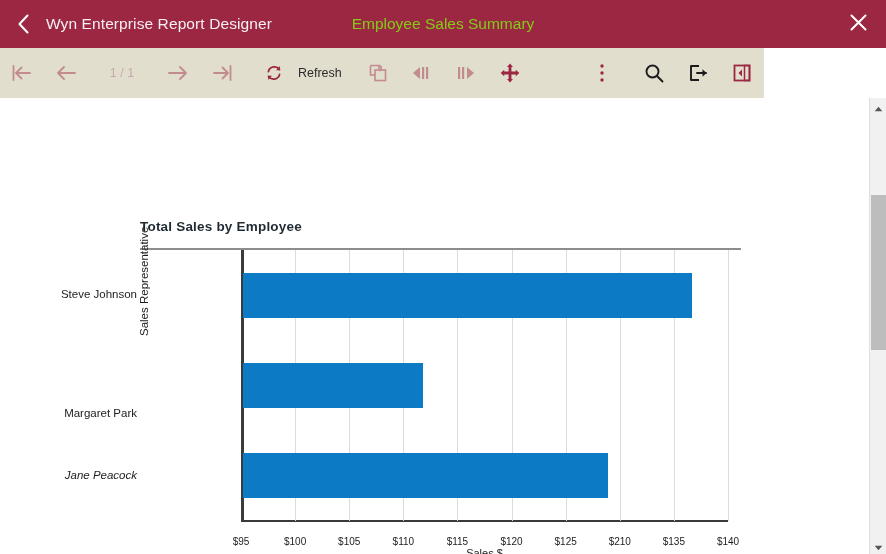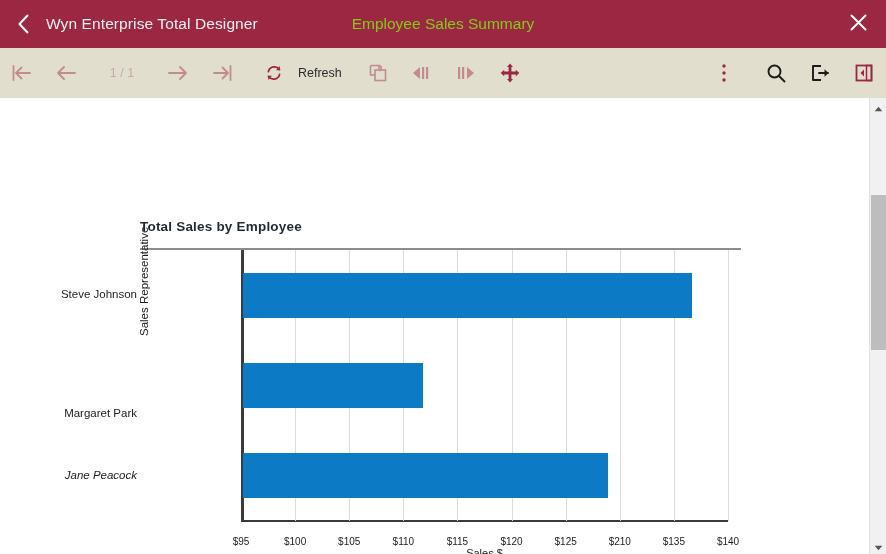--- a/index.html
+++ b/index.html
@@ -42,21 +42,21 @@
   .close-btn {
     position: absolute; right: 6px; top: 0;
     width: 44px; height: 48px;
     display: flex; align-items: center; justify-content: center;
     cursor: pointer; z-index: 3;
   }
 
   
   .toolbar {
     position: absolute; top: 48px; left: 0;
-    width: 886px; height: 50px;
+    width: 764px; height: 50px;
     background: #E2DECE;
     display: flex; align-items: center;
   }
   .tb-icon {
     width: 44px; height: 50px;
     display: flex; align-items: center; justify-content: center;
     cursor: pointer;
   }
   .tb-icon.dim { opacity: .45; }
   .tb-icon svg { display: block; }
@@ -181,21 +181,21 @@
 <body>
 
 <div class="titlebar">
   <div class="back-btn">
     <span>
       <svg width="13" height="20" viewBox="0 0 13 20">
         <path d="M10.5 1.5 L2.5 10 L10.5 18.5" stroke="#ffffff" stroke-width="2" fill="none" stroke-linecap="round" stroke-linejoin="round"></path>
       </svg>
     </span>
   </div>
-  <div class="app-title">Wyn Enterprise Total Designer</div>
+  <div class="app-title">Wyn Enterprise Report Designer</div>
   <div class="doc-title">Employee Sales Summary</div>
   <div class="close-btn">
     <span>
       <svg width="19" height="19" viewBox="0 0 19 19">
         <path d="M2.5 2.5 L16.5 16.5 M16.5 2.5 L2.5 16.5" stroke="#ffffff" stroke-width="2" stroke-linecap="round"></path>
       </svg>
     </span>
   </div>
 </div>
 

